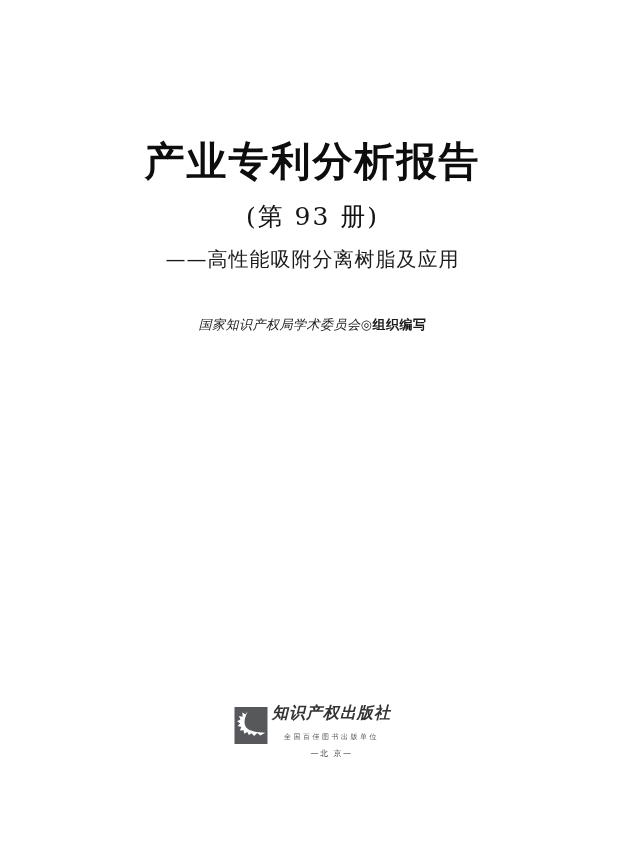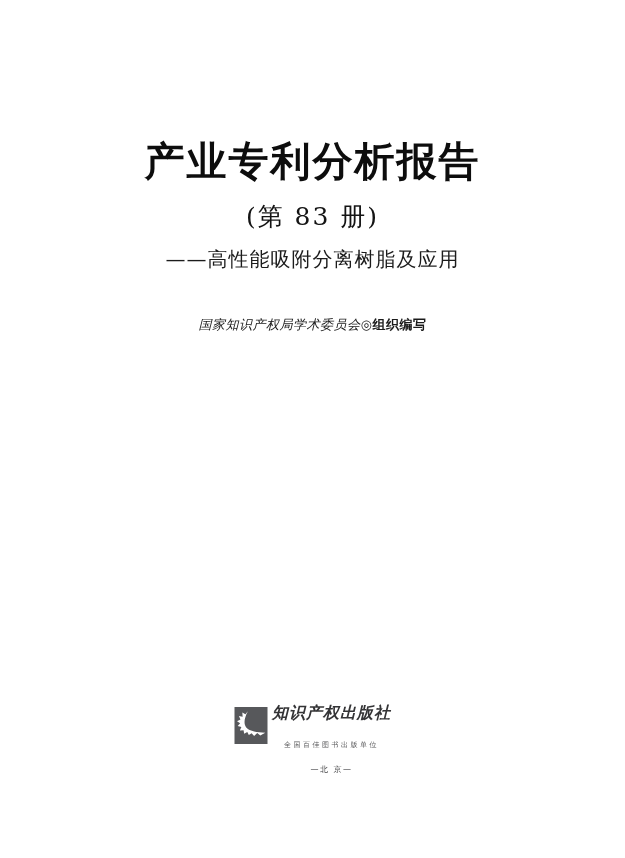--- a/index.html
+++ b/index.html
@@ -97,44 +97,44 @@
     font-family: "DejaVu Serif", serif;
     font-weight: bold;
     font-style: italic; 
     font-size: 16px;
     letter-spacing: 1px;
     line-height: 1.25;
     color: #343436;
     white-space: nowrap;
   }
   .pub-honor {
-    margin-top: 17px;
+    margin-top: 9px;
     font-family: "DejaVu Sans", sans-serif;
     font-size: 7px;
     letter-spacing: 2.5px;
     color: #58585a;
     white-space: nowrap;
   }
   .pub-city {
-    margin-top: 14px;
+    margin-top: 6px;
     font-family: "DejaVu Sans", sans-serif;
     font-size: 8px;
     letter-spacing: 1.5px;
     color: #48484a;
     white-space: nowrap;
   }
 </style>
 </head>
 <body>
 
 <div class="page">
 
   <div class="centered-line book-title">产业专利分析报告</div>
 
-  <div class="centered-line volume-line">(第 83 册)</div>
+  <div class="centered-line volume-line">(第 93 册)</div>
 
   <div class="centered-line subtitle-line">——高性能吸附分离树脂及应用</div>
 
   <div class="centered-line byline">
     <span class="institution">国家知识产权局学术委员会</span><span class="separator">◎</span><span class="role">组织编写</span>
   </div>
 
   <div class="publisher">
     <div class="logo-square">
       <span>

